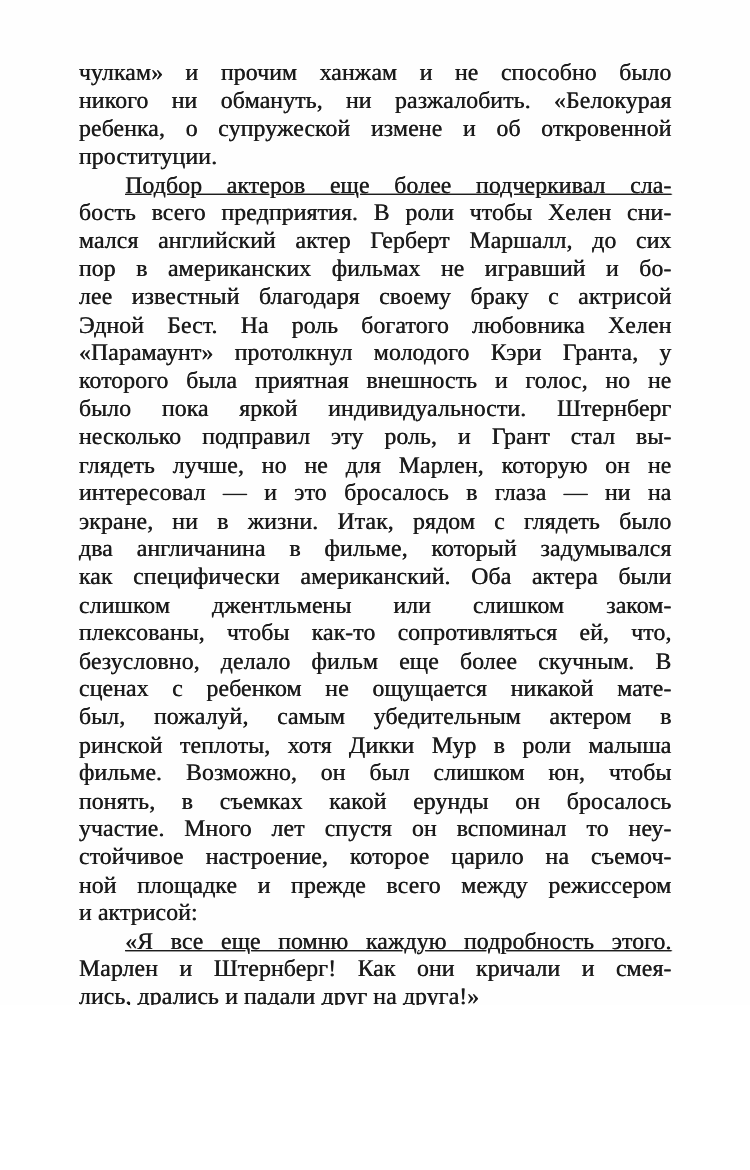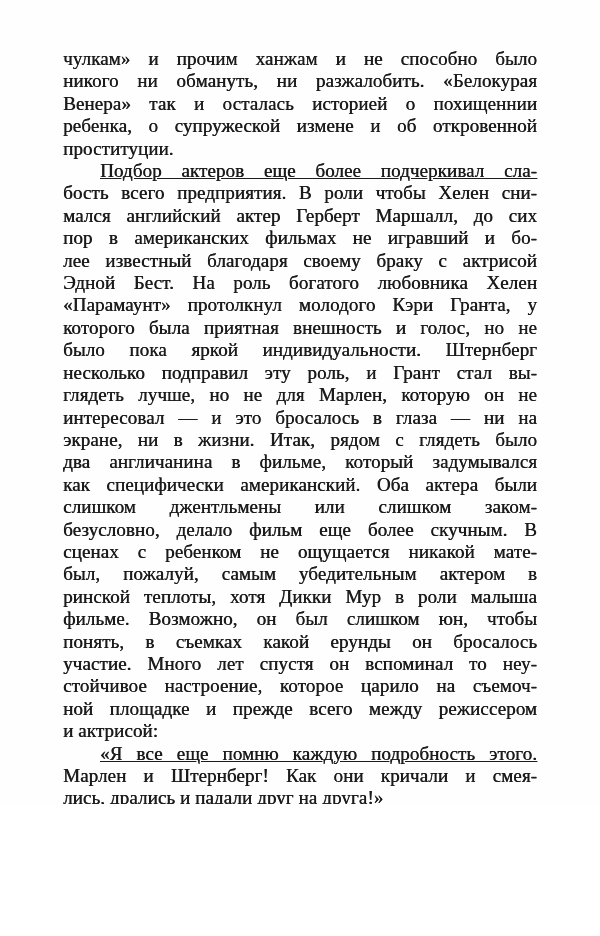--- a/index.html
+++ b/index.html
@@ -56,41 +56,41 @@
   }
 </style>
 </head>
 <body>
 
 <div class="book-page">
   <div class="text-block">
       <div class="paragraph">
         <div class="text-line">чулкам» и прочим ханжам и не способно было</div>
         <div class="text-line">никого ни обмануть, ни разжалобить. «Белокурая</div>
-        <div class="text-line">Венера» так и осталась историей о похищеннии</div>
         <div class="text-line">ребенка, о супружеской измене и об откровенной</div>
         <div class="text-line last-line">проституции.</div>
       </div>
       <div class="paragraph indented">
         <div class="text-line">Подбор актеров еще более подчеркивал сла-</div>
         <div class="text-line">бость всего предприятия. В роли чтобы Хелен сни-</div>
         <div class="text-line">мался английский актер Герберт Маршалл, до сих</div>
         <div class="text-line">пор в американских фильмах не игравший и бо-</div>
         <div class="text-line">лее известный благодаря своему браку с актрисой</div>
         <div class="text-line">Эдной Бест. На роль богатого любовника Хелен</div>
         <div class="text-line">«Парамаунт» протолкнул молодого Кэри Гранта, у</div>
         <div class="text-line">которого была приятная внешность и голос, но не</div>
         <div class="text-line">было пока яркой индивидуальности. Штернберг</div>
         <div class="text-line">несколько подправил эту роль, и Грант стал вы-</div>
         <div class="text-line">глядеть лучше, но не для Марлен, которую он не</div>
         <div class="text-line">интересовал — и это бросалось в глаза — ни на</div>
         <div class="text-line">экране, ни в жизни. Итак, рядом с глядеть было</div>
         <div class="text-line">два англичанина в фильме, который задумывался</div>
         <div class="text-line">как специфически американский. Оба актера были</div>
         <div class="text-line">слишком джентльмены или слишком заком-</div>
+        <div class="text-line">плексованы, чтобы как-то сопротивляться ей, что,</div>
         <div class="text-line">безусловно, делало фильм еще более скучным. В</div>
         <div class="text-line">сценах с ребенком не ощущается никакой мате-</div>
         <div class="text-line">был, пожалуй, самым убедительным актером в</div>
         <div class="text-line">ринской теплоты, хотя Дикки Мур в роли малыша</div>
         <div class="text-line">фильме. Возможно, он был слишком юн, чтобы</div>
         <div class="text-line">понять, в съемках какой ерунды он бросалось</div>
         <div class="text-line">участие. Много лет спустя он вспоминал то неу-</div>
         <div class="text-line">стойчивое настроение, которое царило на съемоч-</div>
         <div class="text-line">ной площадке и прежде всего между режиссером</div>
         <div class="text-line last-line">и актрисой:</div>

